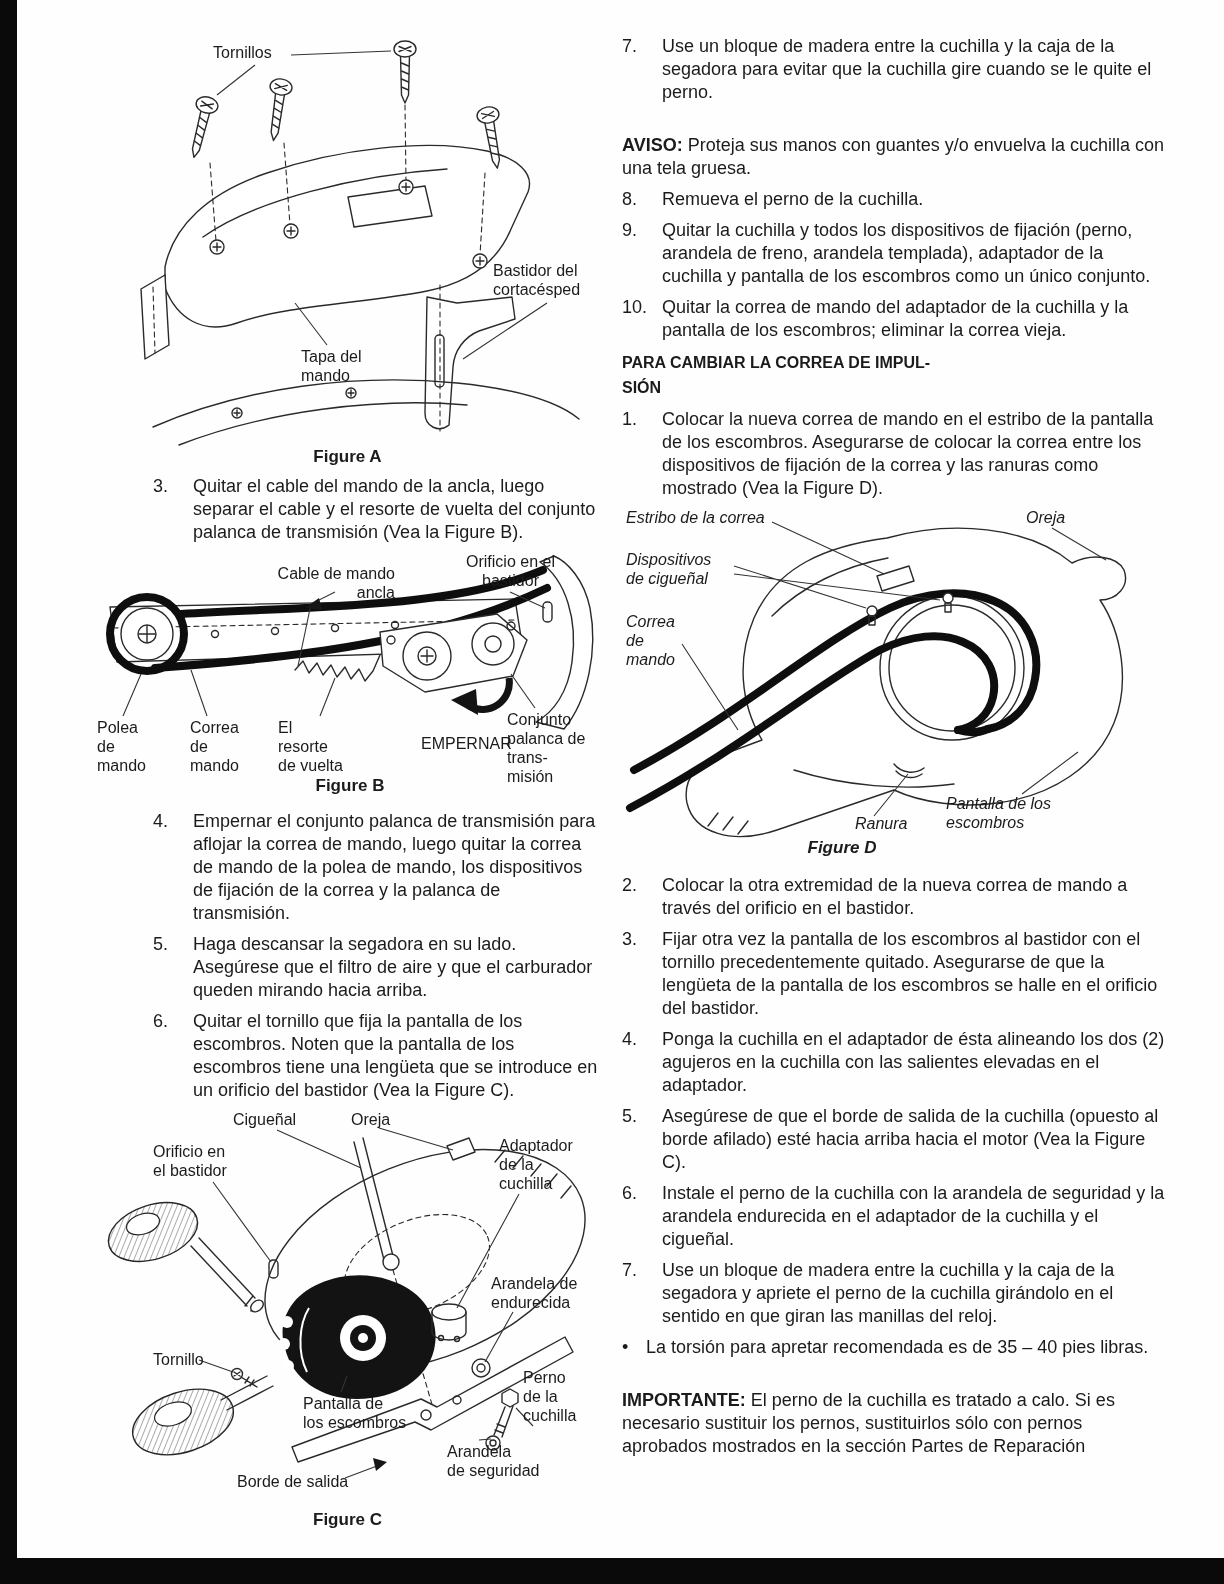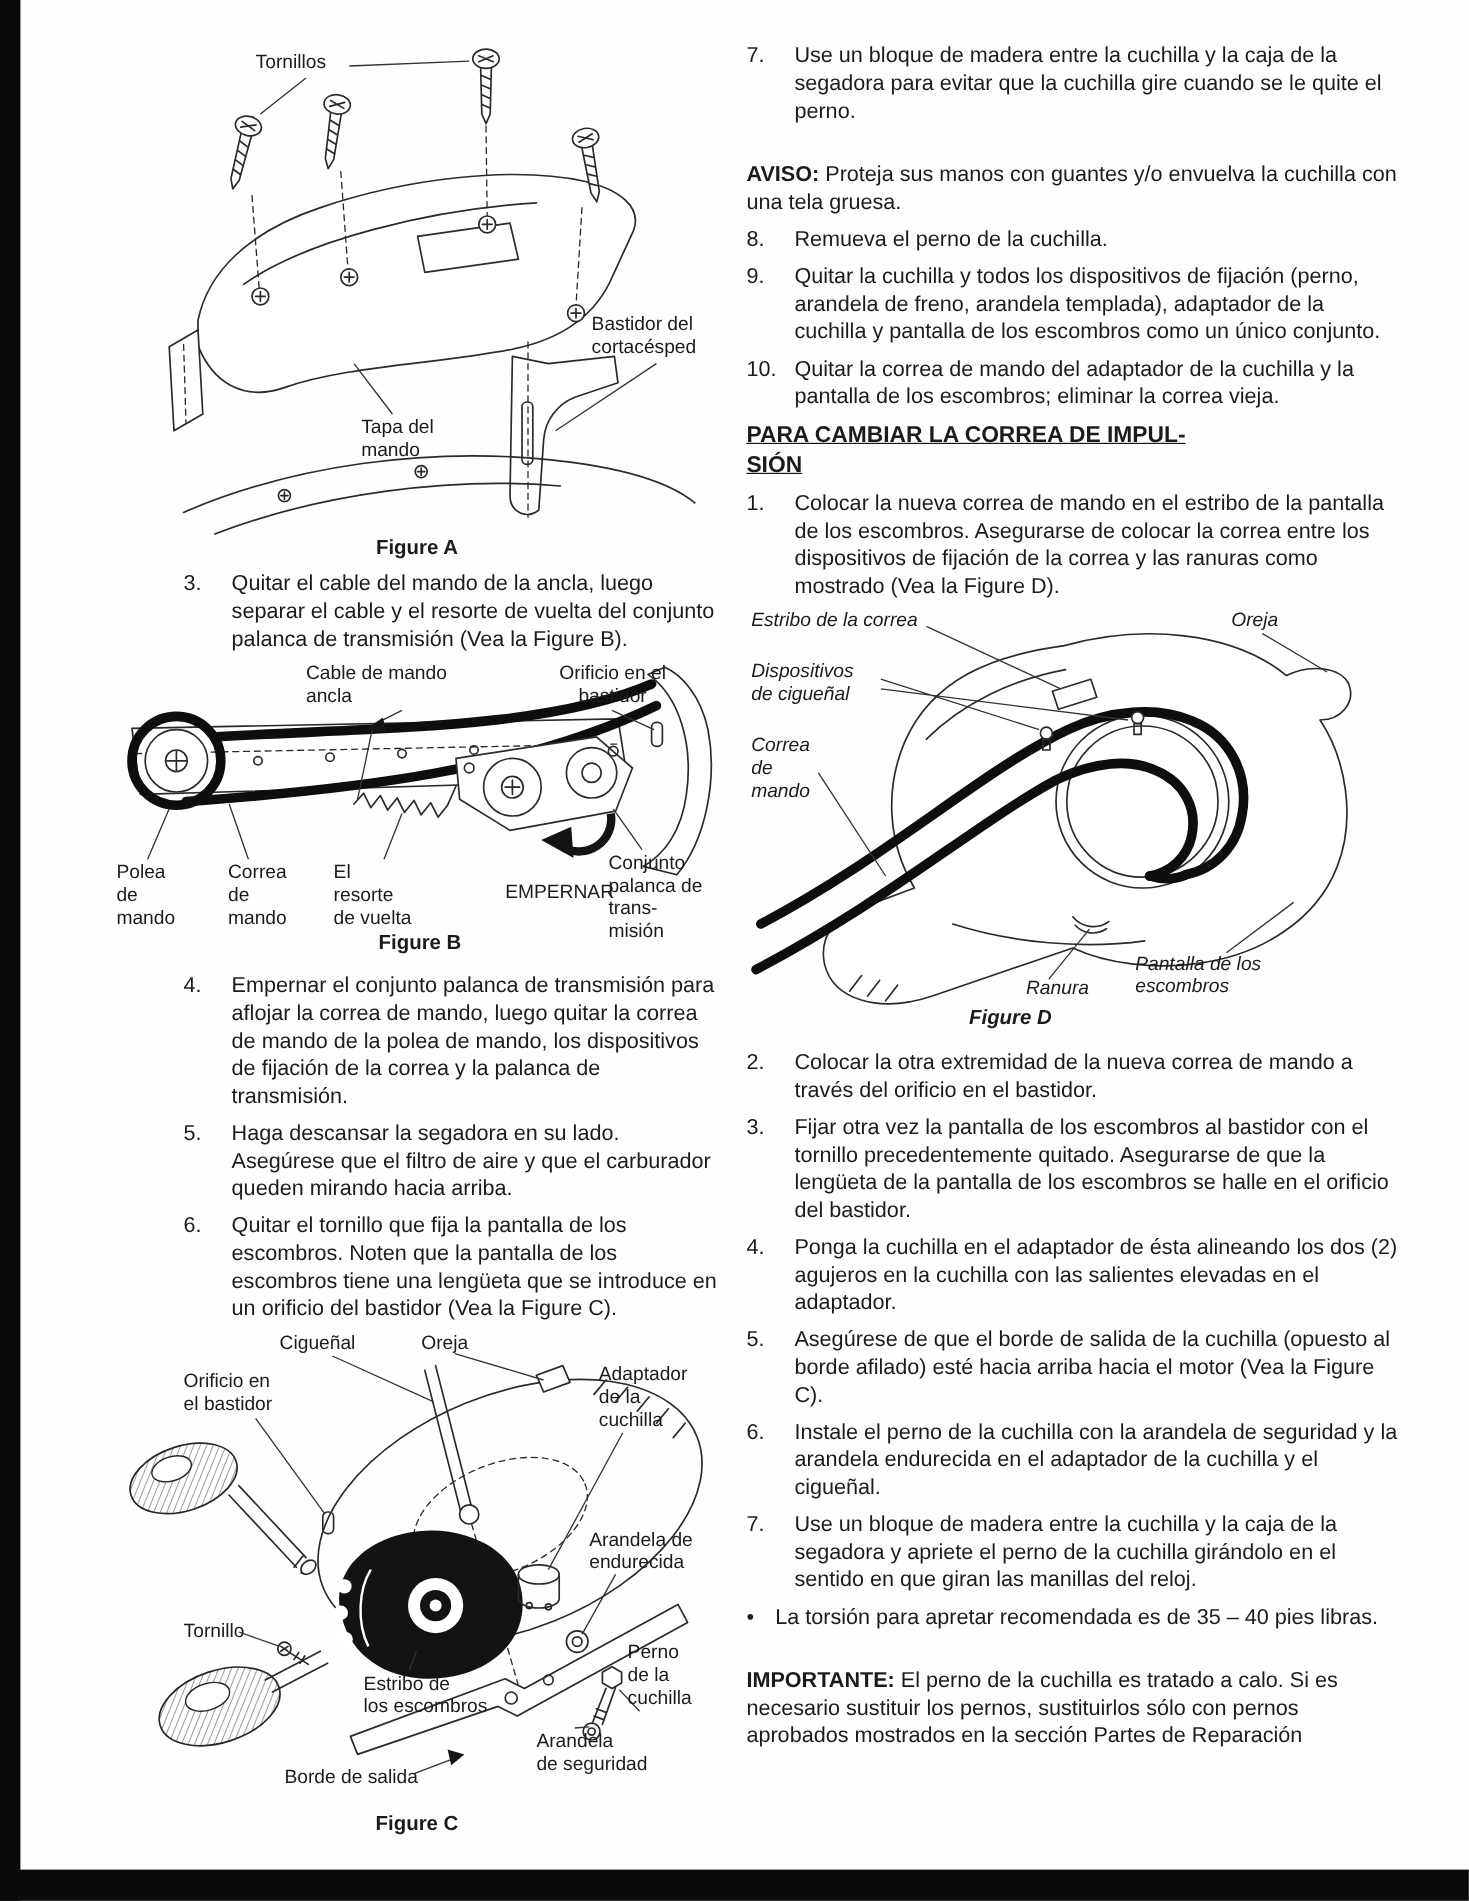--- a/index.html
+++ b/index.html
@@ -10,21 +10,21 @@
   .bar-bottom { position:absolute; left:0; top:1558px; width:1224px; height:26px; background:#0a0a0a; z-index:6; }
   .col { position:absolute; top:35px; }
   .col-left { left:95px; width:505px; }
   .col-right { left:622px; width:543px; }
   .li { display:flex; margin-bottom:8px; font-size:18px; line-height:23px; }
   .col-left .li { padding-left:58px; }
   .li .num { flex:0 0 40px; }
   .li.bullet .num { flex:0 0 24px; }
   .li .txt { flex:1; }
   .para { font-size:18px; line-height:23px; margin-bottom:8px;margin-top:30px; }
-  .sec-head { font-weight:bold; font-size:19px; line-height:25px; margin:4px 0 8px 0; white-space:pre-line;text-decoration:underline; }
+  .sec-head { font-weight:bold; font-size:16px; line-height:25px; margin:4px 0 8px 0; white-space:pre-line; }
   .fig { position:relative; }
   .fig-a { height:440px; }
   .fig-b { height:252px; margin:4px 0 6px 0; }
   .fig-c { height:428px; margin-top:4px; }
   .fig-d { height:358px; margin:6px 0 8px 0;font-style:italic; }
   .fig svg { position:absolute; left:0; top:0; }
   .fig-label { position:absolute; font-size:16px; line-height:19px; white-space:pre-line; z-index:2; }
   .fig-caption { position:absolute; font-weight:bold; font-size:17px; text-align:center; z-index:2; }
   .last-row { display:flex; align-items:baseline; font-size:18px; line-height:23px; }
   .page-num { font-size:24px; margin-right:2px; }
@@ -131,21 +131,21 @@
           <circle class="ln" cx="332" cy="104" r="9"></circle>
         <path class="ln" d="M326,104 H338 M332,98 V110"></path>
         <circle class="ln" cx="398" cy="92" r="21"></circle>
           <circle class="ln" cx="398" cy="92" r="8"></circle>
         <circle class="ln" cx="296" cy="88" r="4"></circle>
           <circle class="ln" cx="416" cy="74" r="4"></circle>
         <path d="M414,126 A27,27 0 0 1 374,154" fill="none" stroke="#141414" stroke-width="7"></path>
         <polygon fill="#141414" points="356,148 381,137 383,163"></polygon>
         <path class="lead" d="M415,40 L450,56 M28,164 L46,122 M112,164 L96,118 M225,164 L240,126 M440,156 L416,122"></path>
       </svg>
-      <div class="fig-label" style="left:160px;top:0;width:140px;text-align:left">Cable de mando
+      <div class="fig-label" style="left:160px;top:12px;width:140px;text-align:right">Cable de mando
 ancla</div>
       <div class="fig-label" style="left:358px;top:0;width:115px;text-align:center">Orificio en el
 bastidor</div>
       <div class="fig-label" style="left:2px;top:166px">Polea
 de
 mando</div>
       <div class="fig-label" style="left:95px;top:166px">Correa
 de
 mando</div>
       <div class="fig-label" style="left:183px;top:166px">El
@@ -227,21 +227,21 @@
       <div class="fig-label" style="left:138px;top:0">Cigueñal</div>
       <div class="fig-label" style="left:256px;top:0">Oreja</div>
       <div class="fig-label" style="left:58px;top:32px">Orificio en
 el bastidor</div>
       <div class="fig-label" style="left:404px;top:26px">Adaptador
 de la
 cuchilla</div>
       <div class="fig-label" style="left:396px;top:164px">Arandela de
 endurecida</div>
       <div class="fig-label" style="left:58px;top:240px">Tornillo</div>
-      <div class="fig-label" style="left:208px;top:284px">Estribo de
+      <div class="fig-label" style="left:208px;top:284px">Pantalla de
 los escombros</div>
       <div class="fig-label" style="left:428px;top:258px">Perno
 de la
 cuchilla</div>
       <div class="fig-label" style="left:352px;top:332px">Arandela
 de seguridad</div>
       <div class="fig-label" style="left:142px;top:362px">Borde de salida</div>
       <div class="fig-caption" style="left:0;right:0;top:400px">Figure C</div>
     </div>
   </div>

